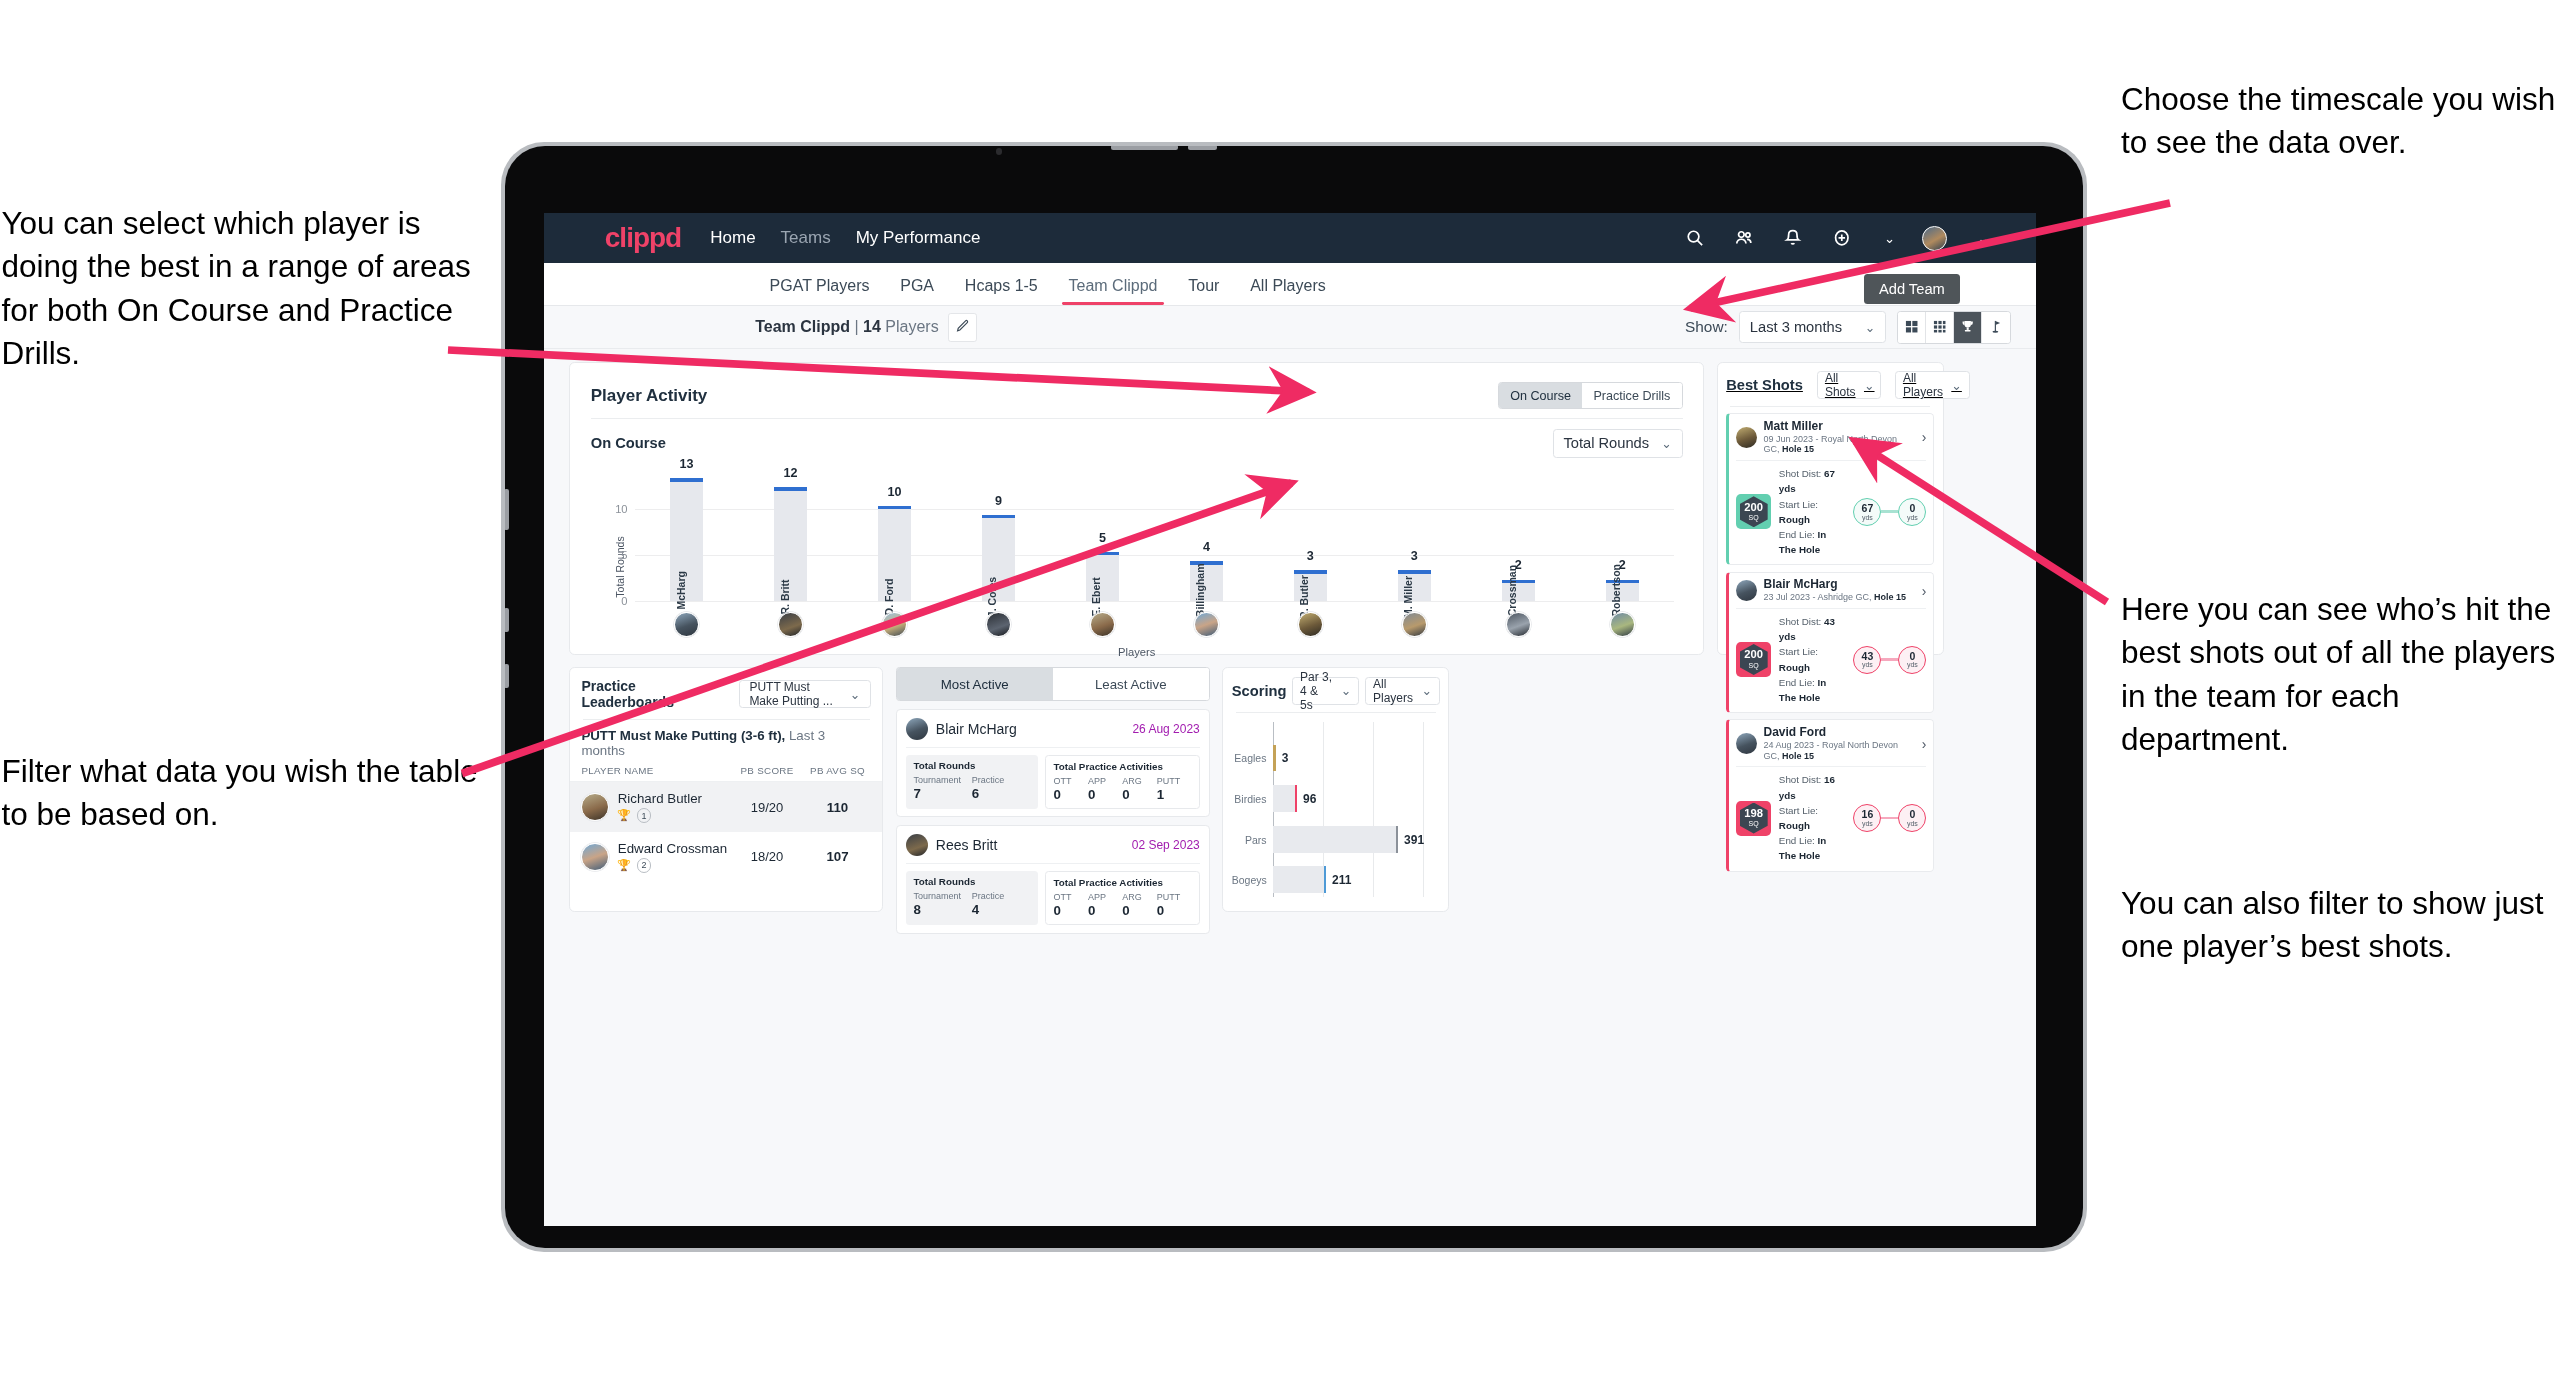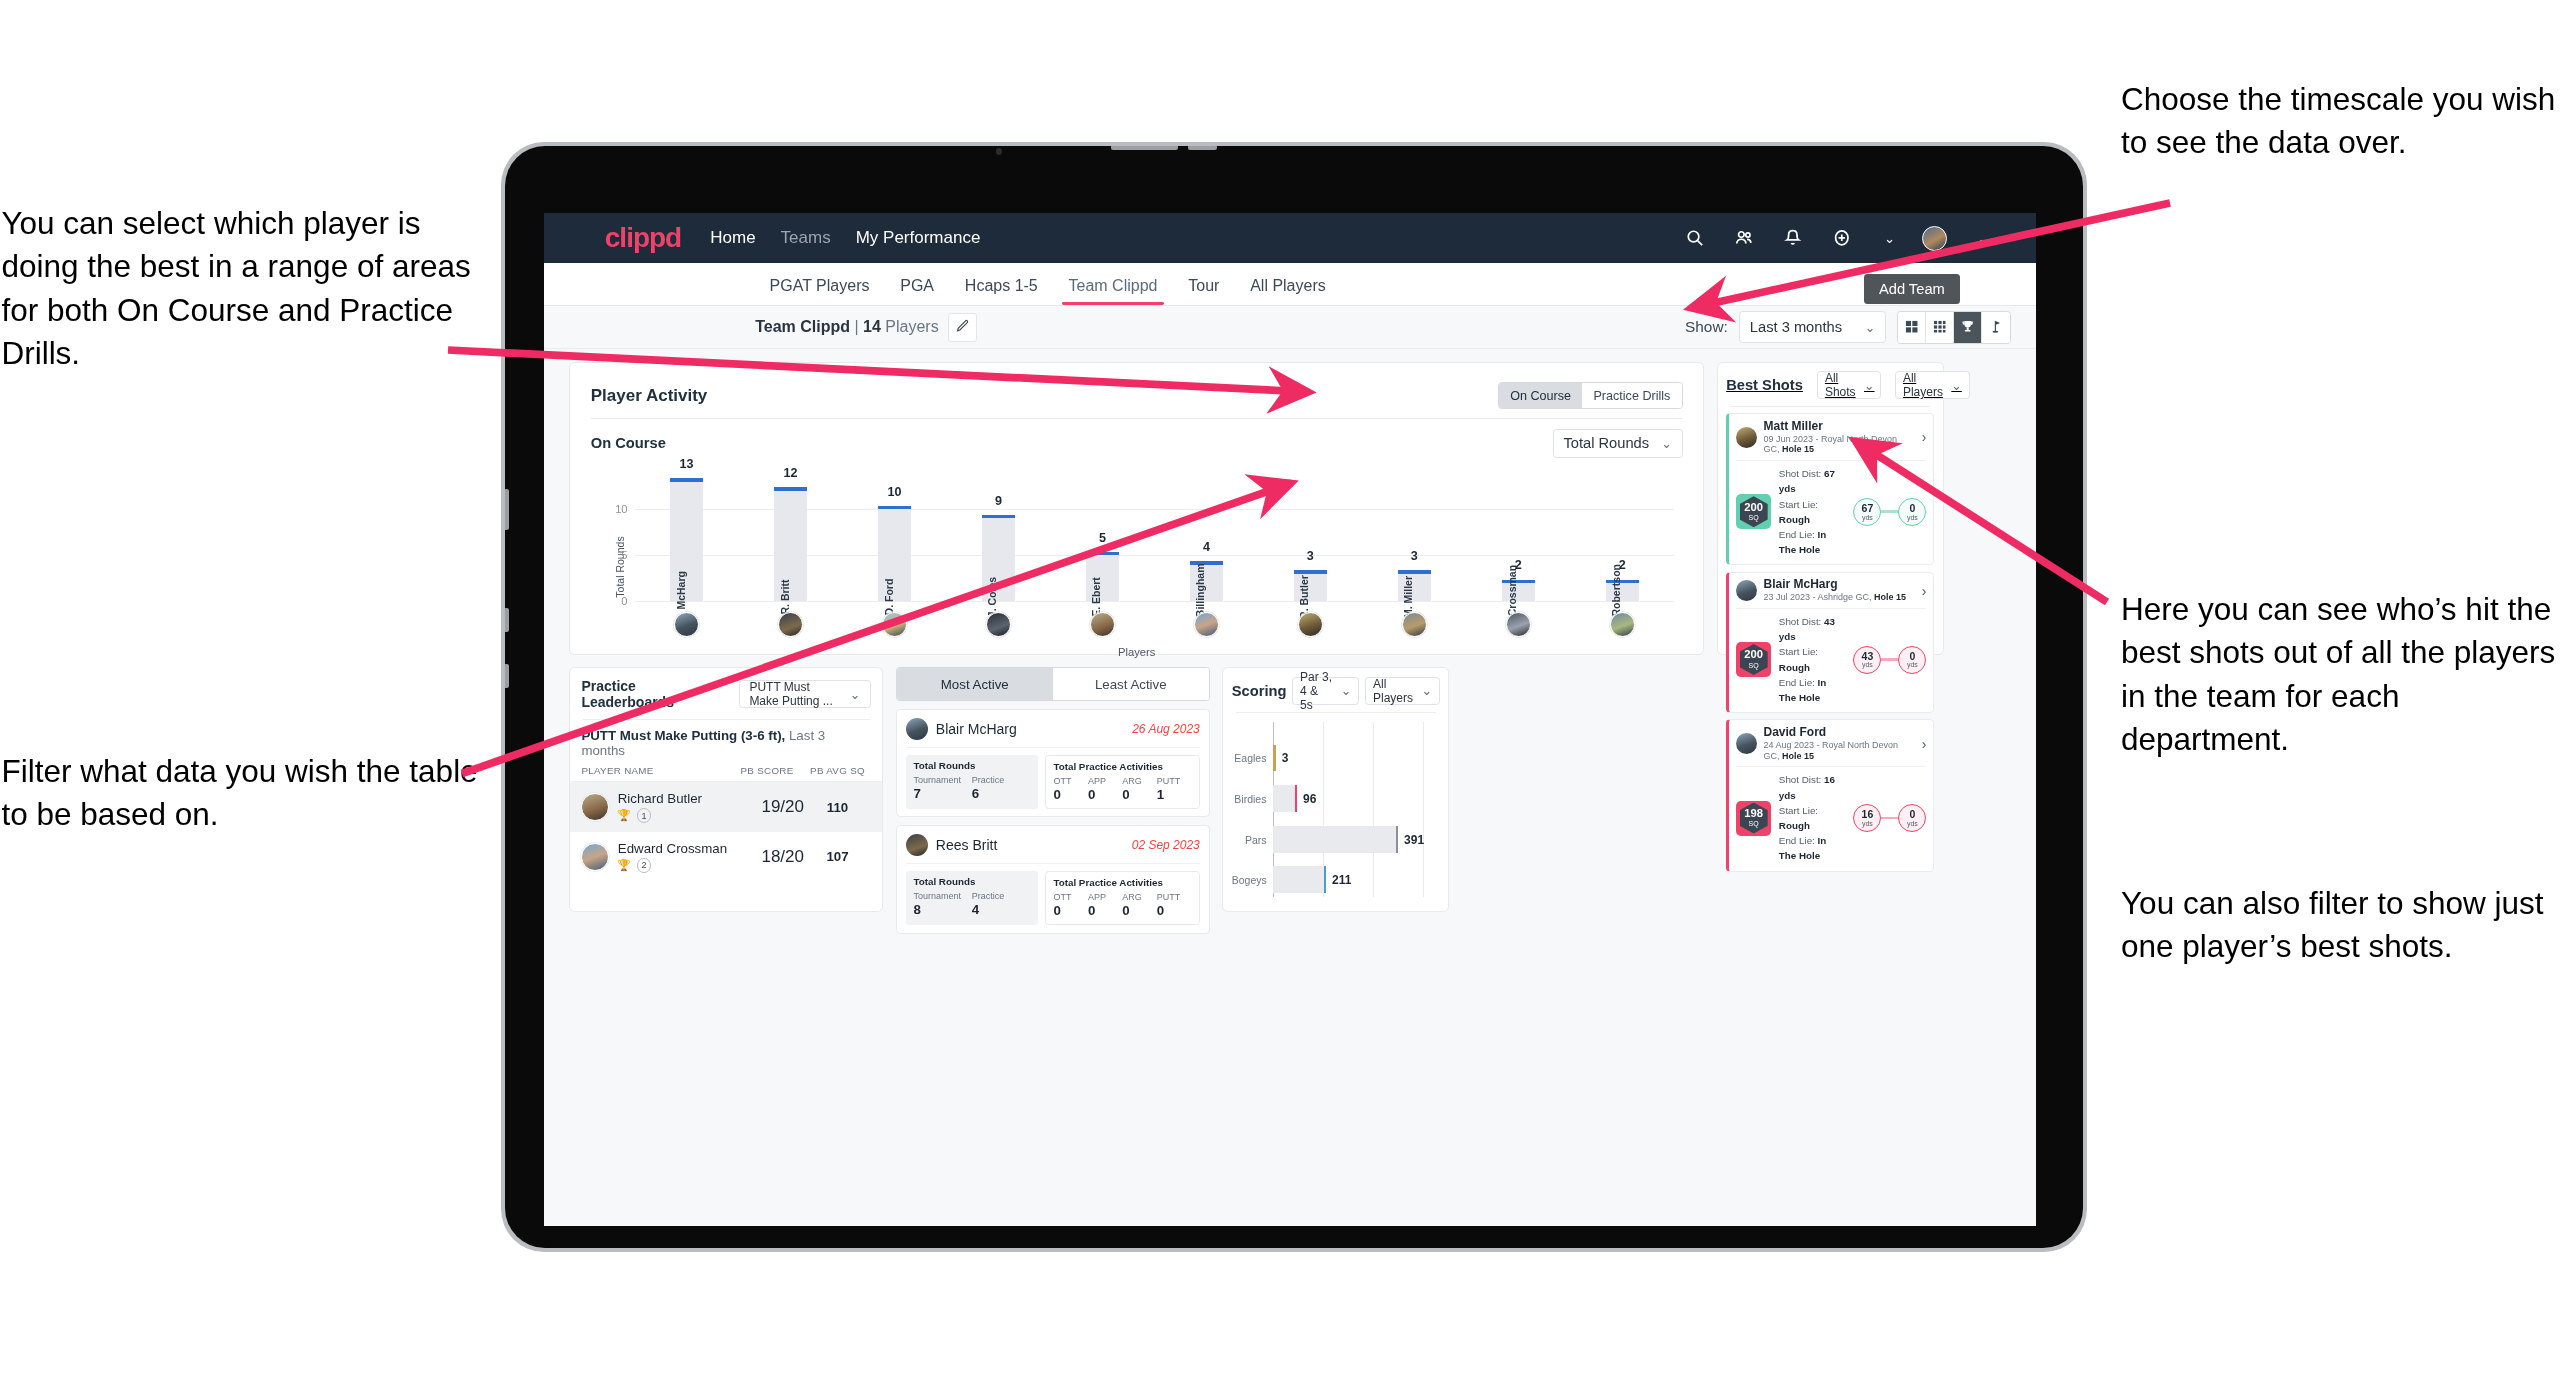--- a/index.html
+++ b/index.html
@@ -274,32 +274,32 @@
   .pl-name-cell { flex: 1; display: flex; align-items: center; gap: 8.4px; }
   .pl-av { width: 28px; height: 28px; border-radius: 50%; border: 1.4px solid #ffffff; box-shadow: 0 0 0 0.7px #e6e8eb; flex: none;}
   .pl-nm { font-size: 13.3px; color: #1c2733; }
   .pl-rank { display: flex; align-items: center; gap: 4.9px; margin-top: 2.1px; }
   .trophy { font-size: 11.2px; }
   .rankbadge {
     width: 14.7px; height: 14.7px; border-radius: 50%;
     border: 0.7px solid #b9bec4; font-size: 9px; color: #3c4a57;
     display: flex; align-items: center; justify-content: center;
   }
-  .pl-score { width: 74px; text-align: right; font-size: 17px; color: #1c2733; }
+  .pl-score { width: 74px; text-align: center; font-size: 13px; color: #1c2733; }
   .pl-sq { width: 67px; text-align: center; font-size: 13.3px; font-weight: 700; color: #1c2733; }
 
   
   .ma-tabs { display: flex; border: 0.7px solid #d6d9dd; border-radius: 3.5px; overflow: hidden; background: #fff; }
   .ma-tab { flex: 1; text-align: center; padding: 8.4px 0; font-size: 13.3px; color: #3c4a57; background: #ffffff; cursor: pointer; }
   .ma-tab.active { background: #d9dde1; color: #20303f; }
   .ma-card { border: 0.7px solid #e7e9ec; border-radius: 4.2px; background: #ffffff; margin-top: 7.7px; padding: 7.7px 9px; }
   .ma-top { display: flex; align-items: center; gap: 7.7px; }
   .ma-av { width: 22.4px; height: 22.4px; border-radius: 50%; flex: none; }
   .ma-nm { font-size: 14px; color: #1c2733; }
-  .ma-date { margin-left: auto; font-size: 12px; color: #ef4444; font-style: italic; }
+  .ma-date { margin-left: auto; font-size: 12px; color: #a21caf; }
   .ma-div { height: 0.7px; background: #eef0f2; margin: 7px 0; }
   .ma-stats { display: flex; gap: 7px; }
   .ma-box { border-radius: 3.5px; padding: 5.6px 7.7px; }
   .ma-box.gray { background: #f1f2f4; width: 132px; }
   .ma-box.out { border: 0.7px solid #e7e9ec; flex: 1; }
   .ma-box-t { font-size: 9.8px; font-weight: 700; color: #1c2733; margin-bottom: 3.5px; }
   .ma-cols { display: flex; }
   .ma-col { flex: 1; }
   .ma-col .k { font-size: 9px; color: #6b7683; margin-bottom: 1.4px; }
   .ma-col .v { font-size: 13.3px; font-weight: 700; color: #1c2733; }

